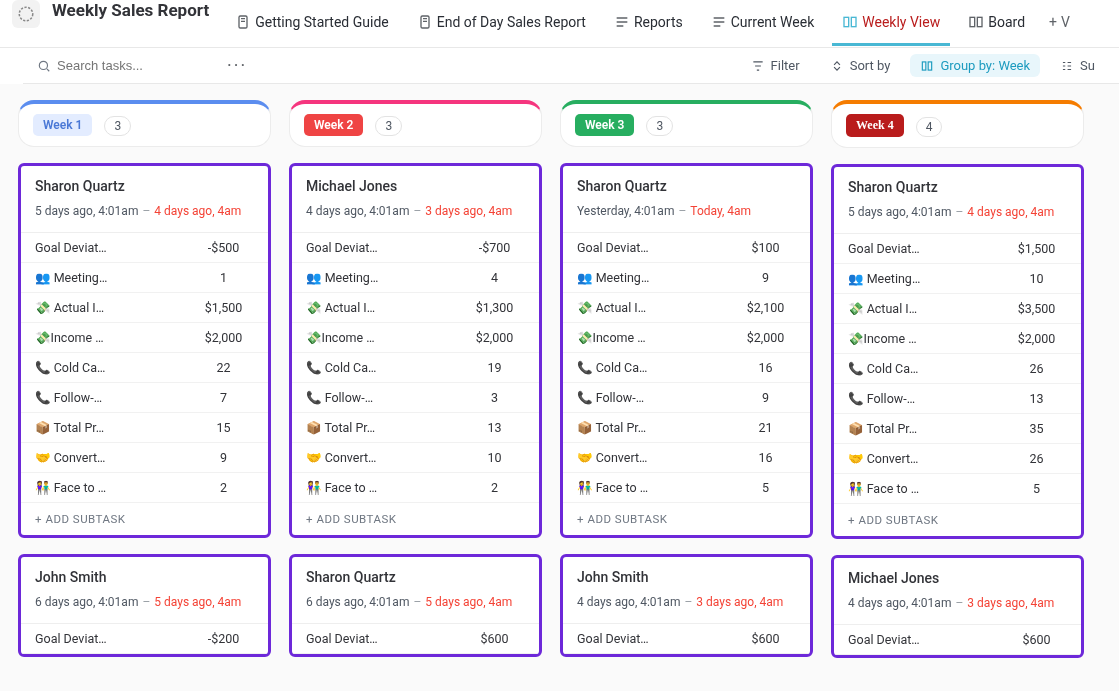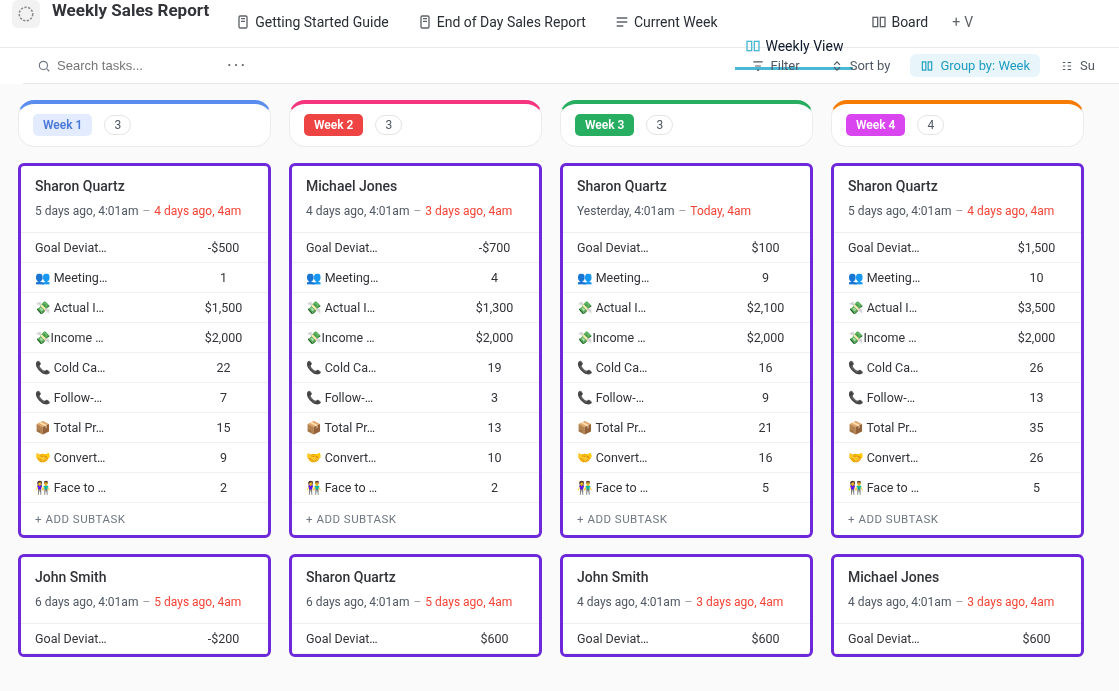--- a/index.html
+++ b/index.html
@@ -37,23 +37,22 @@
     padding: 0 10px;
     height: 46px;
     border-bottom: 3px solid transparent;
     font-size: 14px;
     color: #292d34;
     cursor: pointer;
     white-space: nowrap;
   }
   .tab svg { width:16px; height:16px; stroke:#5f6368;}
   .tab.active {
-    color: #0f172a;
+    color: #b91c1c;
     border-bottom-color: #49b8d4;
-    margin-top: 24px;
   }
   .tab.active svg { stroke:#49b8d4; }
   .tab-plus { color:#5f6368; padding:0 6px; }
   .toolbar {
     display: flex; align-items: center;
     height: 36px;
     padding: 0 14px;
     gap: 10px;
     border-bottom: 1px solid #e8e8e8;
     margin-left: 23px;
@@ -89,34 +88,34 @@
     width: 253px;
     flex: 0 0 253px;
     display:flex; flex-direction:column; gap:16px;
   }
   .column-header {
     background:#fff;
     border:1px solid #ececec;
     border-radius:16px;
     border-top-width:4px;
     padding:10px 14px;
-    display:flex; align-items:center; gap:12px;
+    display:flex; align-items:flex-end; gap:12px;
   }
   .column-header.w1 { border-top-color:#5b8def;}
   .column-header.w2 { border-top-color:#f5357e;}
   .column-header.w3 { border-top-color:#27ae60;}
   .column-header.w4 { border-top-color:#f57c00;}
   .chip {
     font-size:12px; font-weight:600;
     padding:4px 10px; border-radius:5px;
   }
   .chip.w1 { background:#e3ecff; color:#4a78d6;}
   .chip.w2 { background:#ef4444; color:#fff;}
   .chip.w3 { background:#27ae60; color:#fff;}
-  .chip.w4 { background:#d946ef; color:#fff;}
+  .chip.w4 { background:#b91c1c; color:#fff;font-family:Liberation Serif, serif;}
   .count-pill {
     border:1px solid #e3e3e3; border-radius:12px;
     font-size:12px; color:#4f5762;
     padding:2px 9px;
   }
   .card {
     background:#fff;
     border:3px solid #6d28d9;
     border-radius:6px;
     overflow:hidden;
@@ -168,20 +167,26 @@
     <svg viewBox="0 0 24 24" fill="none" stroke-width="2">
         <rect x="6" y="3" width="12" height="18" rx="2"></rect>
         <path d="M9 7h6M9 11h6"></path>
       </svg>
     <span>End of Day Sales Report</span>
   </div>
   <div class="tab">
     <svg viewBox="0 0 24 24" fill="none" stroke-width="2">
         <path d="M4 6h16M4 12h16M4 18h10"></path>
       </svg>
+    <span>Reports</span>
+  </div>
+  <div class="tab">
+    <svg viewBox="0 0 24 24" fill="none" stroke-width="2">
+        <path d="M4 6h16M4 12h16M4 18h10"></path>
+      </svg>
     <span>Current Week</span>
   </div>
   <div class="tab active">
     <svg viewBox="0 0 24 24" fill="none" stroke-width="2">
         <rect x="3" y="5" width="7" height="14"></rect>
         <rect x="14" y="5" width="7" height="14"></rect>
       </svg>
     <span>Weekly View</span>
   </div>
   <div class="tab">

